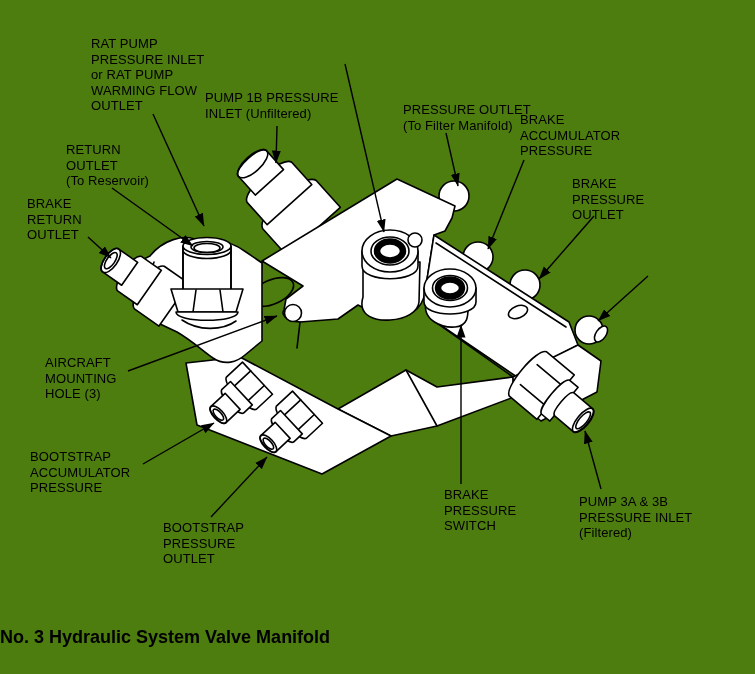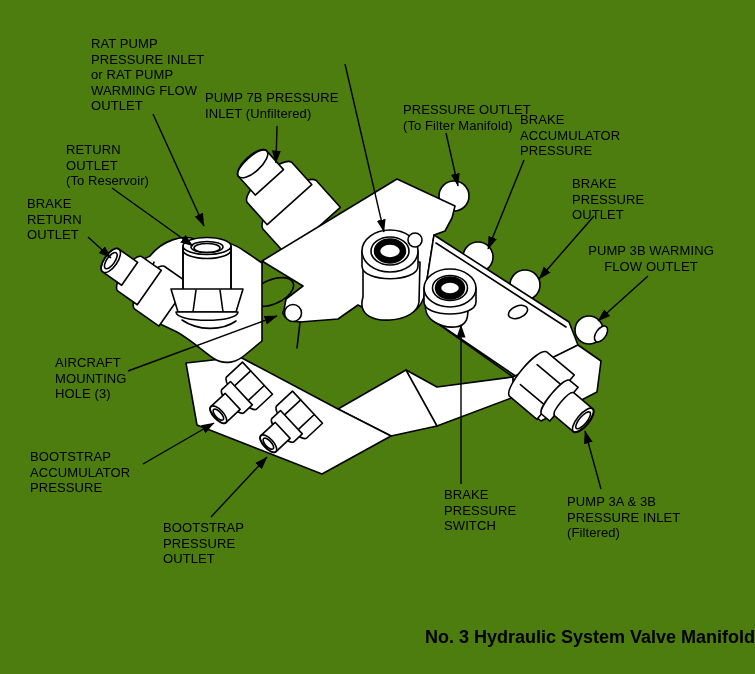--- a/index.html
+++ b/index.html
@@ -1,21 +1,21 @@
 <!DOCTYPE html>
 <html><head>
 <meta charset="utf-8">
 <style>
   html,body{margin:0;padding:0;background:#fff;}
   #page{position:relative;width:755px;height:674px;background:#4d7c0f;overflow:hidden;
         font-family:Liberation Sans, sans-serif;}
   .lbl{position:absolute;font-size:13px;line-height:15.5px;color:#000;
        white-space:pre-line;letter-spacing:0.1px;}
   .lbl.center{text-align:center;}
-  #caption{position:absolute;left:0;right:0;top:627px;text-align:right;
+  #caption{position:absolute;left:0;right:0;top:627px;text-align:left;
            font-size:18px;font-weight:bold;color:#000;}
   svg{position:absolute;left:0;top:0;}
   .ink{stroke:#000;stroke-width:1.6;fill:#fff;stroke-linejoin:round;stroke-linecap:round;}
   .ln{stroke:#000;stroke-width:1.6;fill:none;stroke-linejoin:round;stroke-linecap:round;}
   .leader{stroke:#000;stroke-width:1.4;fill:none;}
   .ring{stroke:#000;stroke-width:6.5;fill:none;}
 </style>
 </head>
 <body>
 
@@ -163,48 +163,46 @@
       <line class="leader" x1="461" y1="484" x2="461" y2="325" marker-end="url(#arr)"></line>
       <line class="leader" x1="601" y1="489" x2="585" y2="431" marker-end="url(#arr)"></line>
     </g>
   </svg>
 
   <div class="lbl" style="left:91px;top:36px">RAT PUMP
 PRESSURE INLET
 or RAT PUMP
 WARMING FLOW
 OUTLET</div>
-  <div class="lbl" style="left:205px;top:90px">PUMP 7B PRESSURE
+  <div class="lbl" style="left:205px;top:90px">PUMP 1B PRESSURE
 INLET (Unfiltered)</div>
   <div class="lbl" style="left:403px;top:102px">PRESSURE OUTLET
 (To Filter Manifold)</div>
   <div class="lbl" style="left:520px;top:112px">BRAKE
 ACCUMULATOR
 PRESSURE</div>
   <div class="lbl" style="left:66px;top:142px">RETURN
 OUTLET
 (To Reservoir)</div>
   <div class="lbl" style="left:572px;top:176px">BRAKE
 PRESSURE
 OUTLET</div>
   <div class="lbl" style="left:27px;top:196px">BRAKE
 RETURN
 OUTLET</div>
-  <div class="lbl center" style="left:576px;top:243px;width:150px">PUMP 3B WARMING
-FLOW OUTLET</div>
-  <div class="lbl" style="left:55px;top:355px">AIRCRAFT
+  <div class="lbl" style="left:45px;top:355px">AIRCRAFT
 MOUNTING
 HOLE (3)</div>
   <div class="lbl" style="left:30px;top:449px">BOOTSTRAP
 ACCUMULATOR
 PRESSURE</div>
   <div class="lbl" style="left:163px;top:520px">BOOTSTRAP
 PRESSURE
 OUTLET</div>
   <div class="lbl" style="left:444px;top:487px">BRAKE
 PRESSURE
 SWITCH</div>
-  <div class="lbl" style="left:567px;top:494px">PUMP 3A &amp; 3B
+  <div class="lbl" style="left:579px;top:494px">PUMP 3A &amp; 3B
 PRESSURE INLET
 (Filtered)</div>
 
   <div id="caption">No. 3 Hydraulic System Valve Manifold</div>
 </div>
 
 </body></html>

